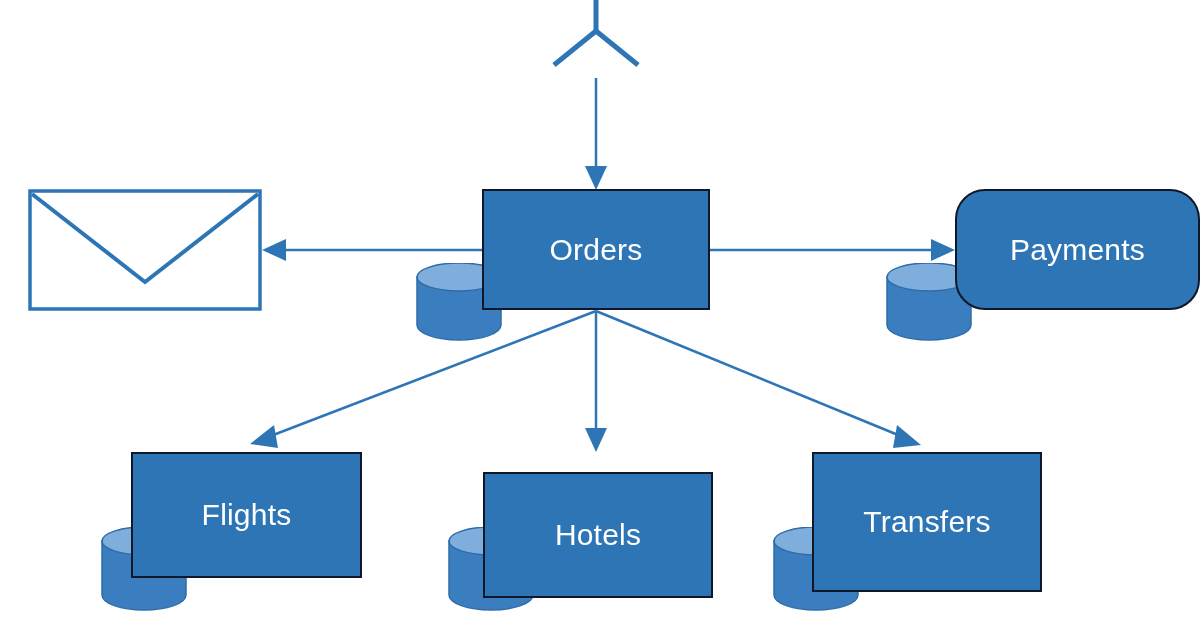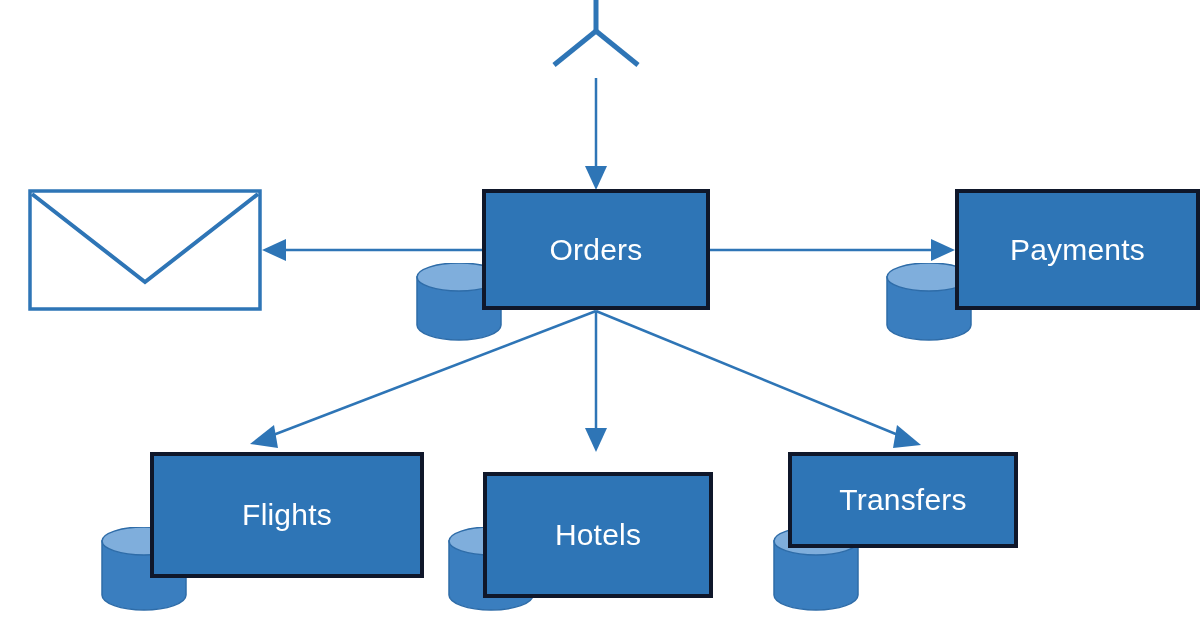--- a/index.html
+++ b/index.html
@@ -20,21 +20,21 @@
   #svg-layer {
     position: absolute;
     left: 0;
     top: 0;
     width: 1200px;
     height: 630px;
   }
   .node-box {
     position: absolute;
     background: #2E75B6;
-    border: 4px solid #0f172a;
+    border: 2px solid #0f172a;
     box-sizing: border-box;
     display: flex;
     align-items: center;
     justify-content: center;
   }
   .node-label {
     color: #ffffff;
     font-size: 30px;
     font-family: "Liberation Sans", sans-serif;
     font-weight: 400;
@@ -112,32 +112,32 @@
     <span class="node-label">Orders</span>
   </div>
 
   <div class="db-cyl" style="left:885px; top:263px; width:88px; height:80px;">
     <svg width="88" height="80" viewBox="0 0 88 80">
       <path d="M2,14 L2,62 A42,15 0 0,0 86,62 L86,14 Z" fill="#3A7EBF" stroke="#2E6CA8" stroke-width="1.5"></path>
       <ellipse cx="44" cy="14" rx="42" ry="14" fill="#7FAEDC" stroke="#2E6CA8" stroke-width="1.5"></ellipse>
     </svg>
   </div>
 
-  <div class="node-box" style="left:955px; top:189px; width:245px; height:121px;">
+  <div class="node-box" style="left:955px; top:189px; width:245px; height:121px;border-radius:30px;">
     <span class="node-label">Payments</span>
   </div>
 
   <div class="db-cyl" style="left:100px; top:527px; width:88px; height:86px;">
     <svg width="88" height="86" viewBox="0 0 88 86">
       <path d="M2,14 L2,68 A42,15 0 0,0 86,68 L86,14 Z" fill="#3A7EBF" stroke="#2E6CA8" stroke-width="1.5"></path>
       <ellipse cx="44" cy="14" rx="42" ry="14" fill="#7FAEDC" stroke="#2E6CA8" stroke-width="1.5"></ellipse>
     </svg>
   </div>
 
-  <div class="node-box" style="left:131px; top:452px; width:274px; height:126px;margin-left:19px;">
+  <div class="node-box" style="left:131px; top:452px; width:231px; height:126px;">
     <span class="node-label">Flights</span>
   </div>
 
   <div class="db-cyl" style="left:447px; top:527px; width:88px; height:86px;">
     <svg width="88" height="86" viewBox="0 0 88 86">
       <path d="M2,14 L2,68 A42,15 0 0,0 86,68 L86,14 Z" fill="#3A7EBF" stroke="#2E6CA8" stroke-width="1.5"></path>
       <ellipse cx="44" cy="14" rx="42" ry="14" fill="#7FAEDC" stroke="#2E6CA8" stroke-width="1.5"></ellipse>
     </svg>
   </div>
 
@@ -145,17 +145,17 @@
     <span class="node-label">Hotels</span>
   </div>
 
   <div class="db-cyl" style="left:772px; top:527px; width:88px; height:86px;">
     <svg width="88" height="86" viewBox="0 0 88 86">
       <path d="M2,14 L2,68 A42,15 0 0,0 86,68 L86,14 Z" fill="#3A7EBF" stroke="#2E6CA8" stroke-width="1.5"></path>
       <ellipse cx="44" cy="14" rx="42" ry="14" fill="#7FAEDC" stroke="#2E6CA8" stroke-width="1.5"></ellipse>
     </svg>
   </div>
 
-  <div class="node-box" style="left:788px; top:452px; width:230px; height:96px;">
+  <div class="node-box" style="left:812px; top:452px; width:230px; height:140px;">
     <span class="node-label">Transfers</span>
   </div>
 
 </div>
 
 </body></html>

